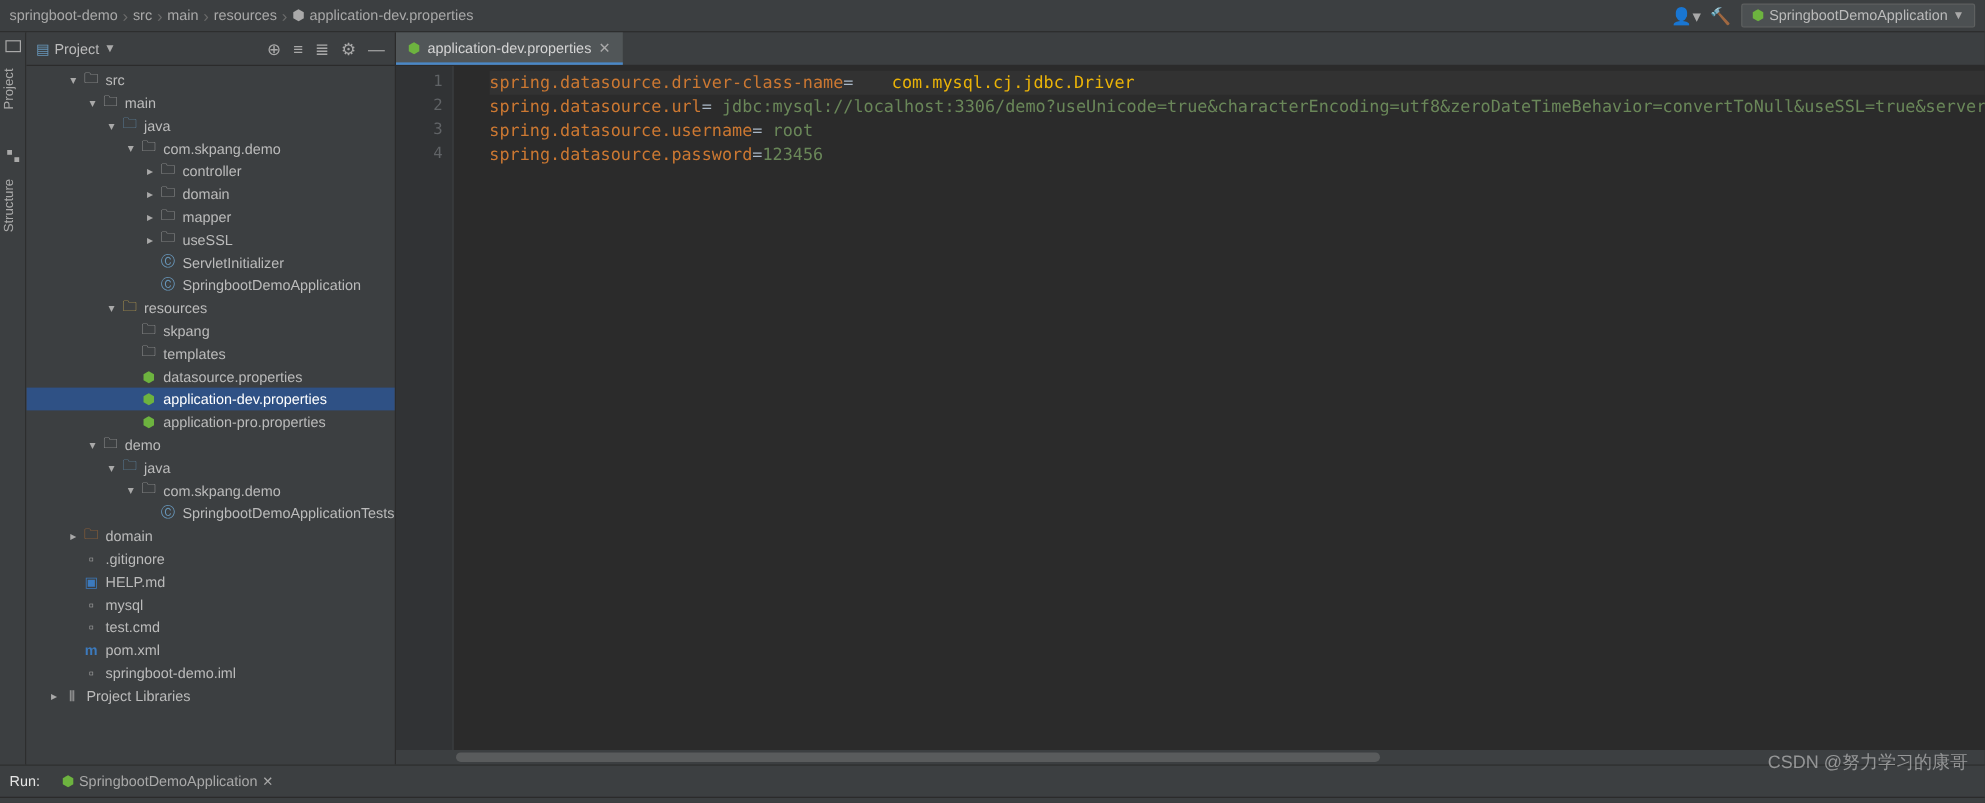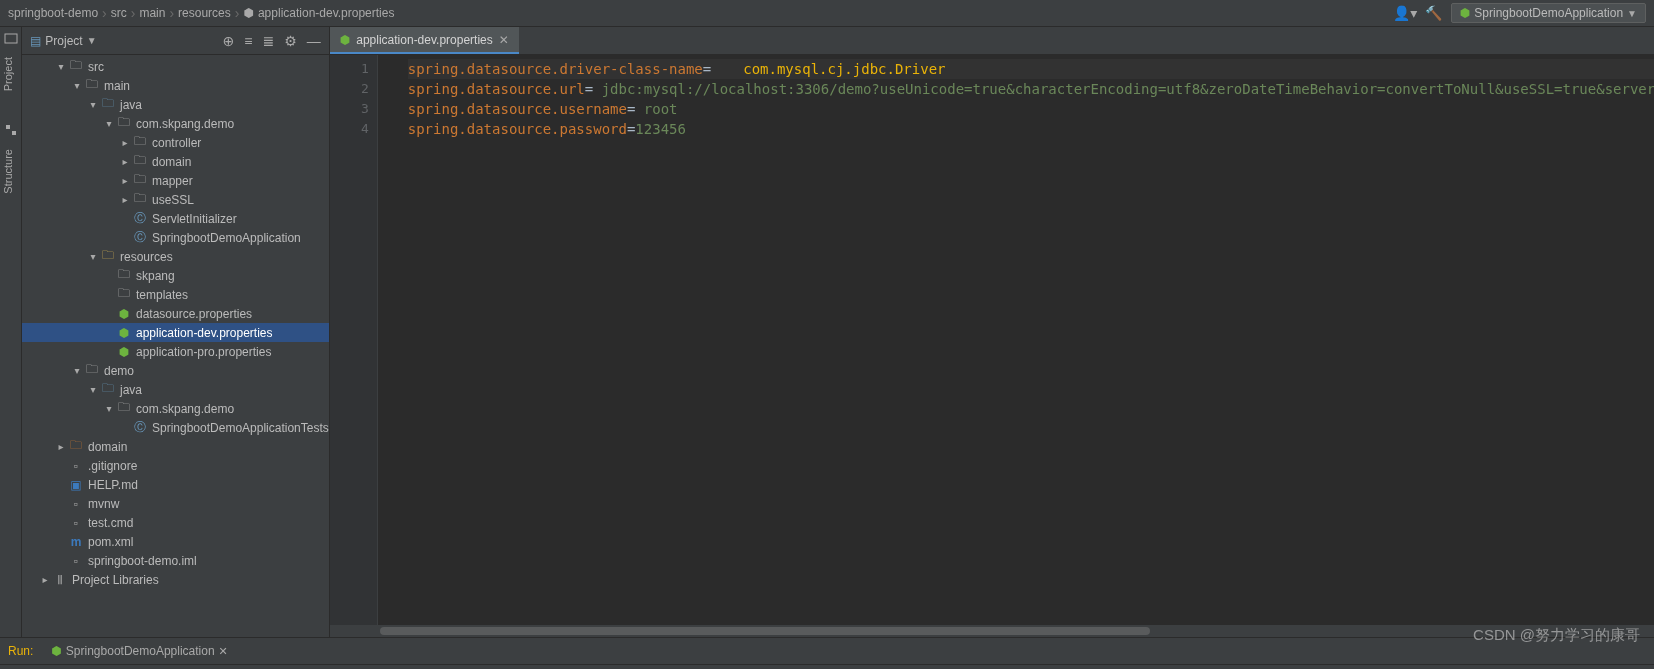--- a/index.html
+++ b/index.html
@@ -50,21 +50,21 @@
 .gutter div { height:20px; line-height:20px; }
 .code { flex:1; font-family:'Consolas',monospace; font-size:14px; padding:4px 0 4px 30px; white-space:pre; line-height:20px; }
 .line1 { background:#323232; }
 .k-key { color:#cc7832; }
 .k-eq { color:#a9b7c6; }
 .k-val { color:#6a8759; }
 .k-txt { color:#eab308;margin-left:32px; }
 .editor-scrollbar { height:12px; background:#3c3f41; position:relative; }
 .editor-scrollbar .thumb { position:absolute; left:50px; top:2px; height:8px; width:55%; background:#595b5c; border-radius:4px; }
 .bottom-toolbar { display:flex; align-items:center; height:27px; background:#3c3f41; border-top:1px solid #2b2b2b; padding:0 8px; color:#a9a9a9; gap:12px; }
-.bottom-toolbar .run-label { color:#eab308; }
+.bottom-toolbar .run-label { color:#e5e5e5; }
 .bottom-toolbar .run-app { display:flex; align-items:center; gap:4px; padding:2px 6px; }
 .bottom-toolbar .spring { color:#6db33f; }
 .bottom-toolbar .close { color:#a9a9a9; font-size:11px; }
 .bottom-strip { display:flex; align-items:center; height:22px; background:#3c3f41; padding:0 8px; gap:16px; color:#8a8a8a; font-size:11px; border-top:1px solid #2b2b2b; }
 .watermark { position:fixed; right:14px; bottom:24px; color:#d0d0d0; font-size:15px; opacity:.6; }
 svg { display:block; }
 </style>
 </head>
 <body>
 
@@ -238,21 +238,21 @@
           <span>.gitignore</span>
         </div>
         <div class="tree-row " style="padding-left: 32px;">
           <span class="tree-arrow"></span>
           <span class="tree-icon file-md">▣</span>
           <span>HELP.md</span>
         </div>
         <div class="tree-row " style="padding-left: 32px;">
           <span class="tree-arrow"></span>
           <span class="tree-icon file-txt">▫</span>
-          <span>mvnw</span>
+          <span>mysql</span>
         </div>
         <div class="tree-row " style="padding-left: 32px;">
           <span class="tree-arrow"></span>
           <span class="tree-icon file-txt">▫</span>
           <span>test.cmd</span>
         </div>
         <div class="tree-row " style="padding-left: 32px;">
           <span class="tree-arrow"></span>
           <span class="tree-icon file-m">m</span>
           <span>pom.xml</span>

